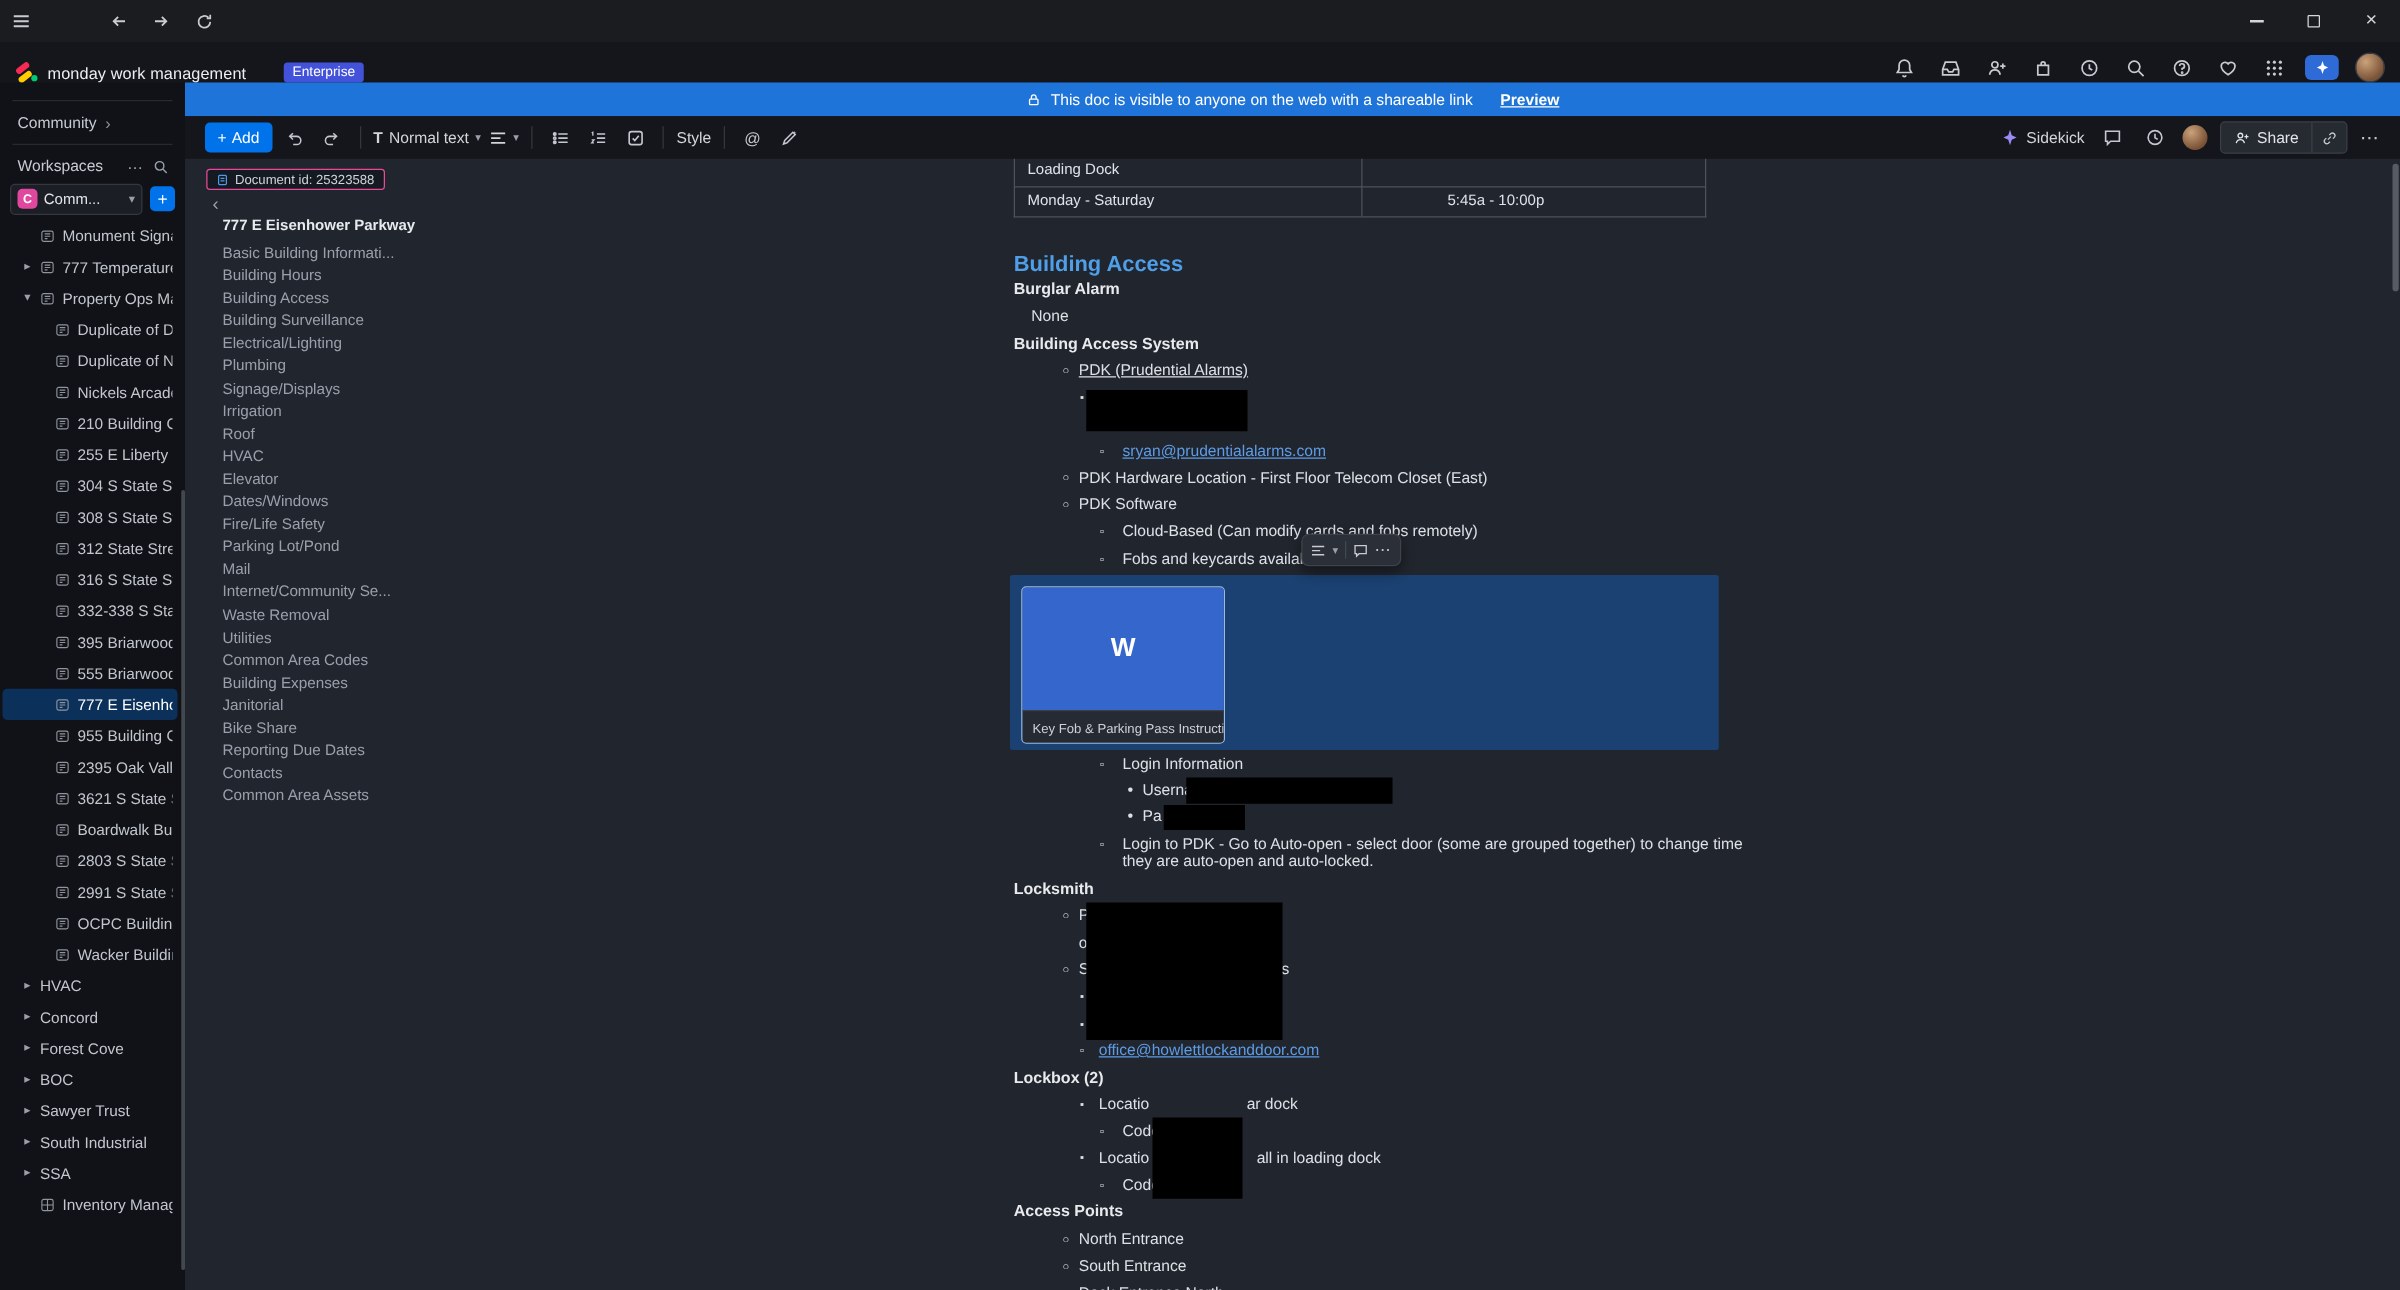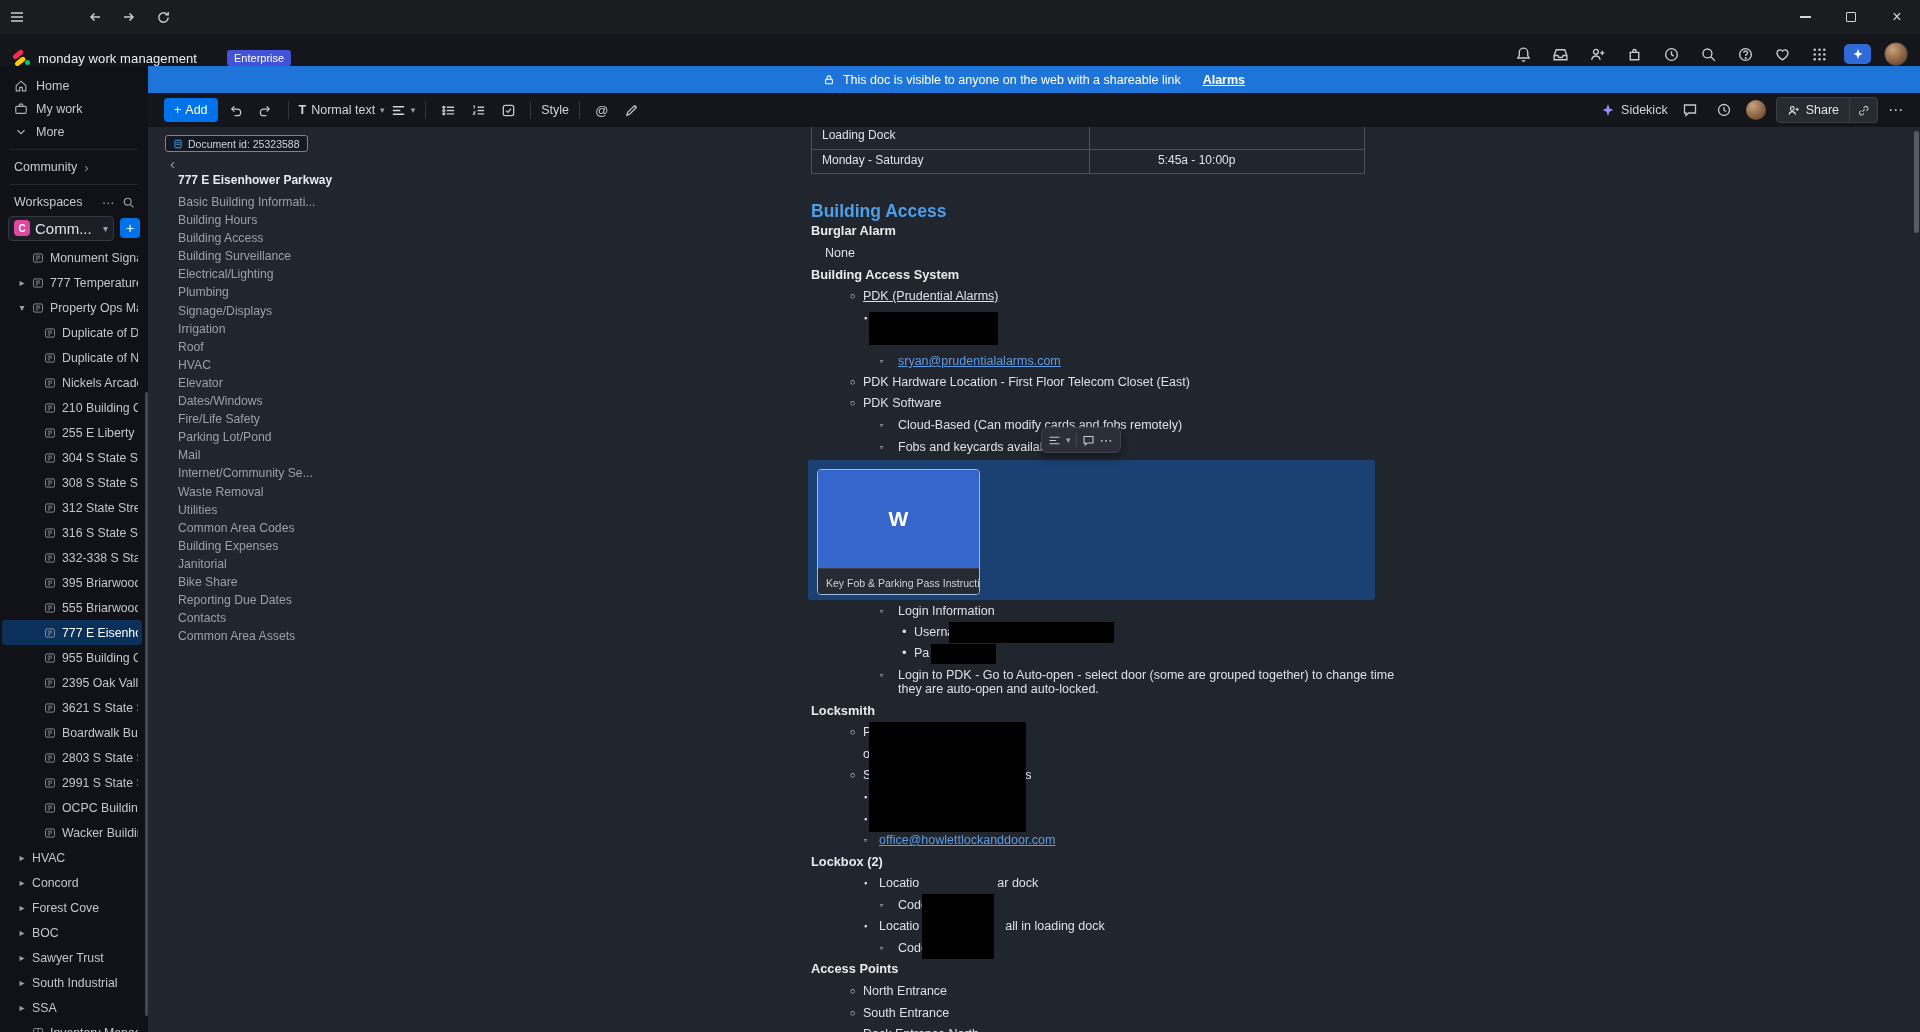--- a/index.html
+++ b/index.html
@@ -36,21 +36,21 @@
   .sb-nav-row .nic{color:#a9aeb8;}
   .sb-div{height:1px;background:#26292f;margin:6px 10px;}
   .sb-label-row{height:22px;display:flex;align-items:center;padding:0 14px;gap:7px;}
   .sb-label-row .chev{color:#8c919b;font-size:13px;}
   .sb-ws-row{height:22px;display:flex;align-items:center;padding:0 10px 0 14px;}
   .sb-ws-row .sp{flex:1;}
   .ws-ic{width:20px;height:18px;display:flex;align-items:center;justify-content:center;color:#9aa0ab;}
   .ws-pill-row{height:30px;display:flex;align-items:center;padding:2px 8px;}
   .ws-pill{flex:1;height:25px;background:#1b1e24;border:1px solid #33373f;border-radius:4px;display:flex;align-items:center;gap:5px;padding:0 5px;}
   .ws-tile{width:16px;height:16px;border-radius:4px;background:#e0489f;color:#fff;font-size:10px;font-weight:700;display:flex;align-items:center;justify-content:center;}
-  .ws-name{flex:1;font-size:15px;color:#e2e4e9;white-space:nowrap;overflow:hidden;}
+  .ws-name{flex:1;font-size:12px;color:#e2e4e9;white-space:nowrap;overflow:hidden;}
   .ws-caret{color:#9aa0ab;font-size:10px;}
   .ws-add{width:20px;height:20px;margin-left:6px;background:#0073ea;color:#fff;border-radius:4px;font-size:14px;line-height:1;display:flex;align-items:center;justify-content:center;}
   .board-list{flex:1;overflow:hidden;padding:2px 4px 0 0;}
   .sb-board{height:25px;display:flex;align-items:center;gap:4px;padding:0 4px 0 14px;color:#c2c6ce;border-radius:4px;margin:0 2px;}
   .sb-board.ind{padding-left:26px;}
   .sb-board.sel{background:rgba(0,115,234,.32);color:#fff;}
   .sb-chev{width:12px;font-size:10px;color:#9aa0ab;flex:0 0 auto;text-align:center;}
   .sb-ic{width:14px;color:#8f949e;flex:0 0 auto;}
   .sb-lbl{white-space:nowrap;overflow:hidden;font-size:12.3px;}
   .sidebar-scroll{position:absolute;left:145px;top:326px;width:3px;height:624px;background:#43474e;border-radius:2px;z-index:6;}
@@ -222,47 +222,20 @@
             <path d="M8 1l1.6 4.9L14 8l-4.4 2.1L8 15l-1.6-4.9L2 8l4.4-2.1z"></path>
           </svg>
       </div>
       <div class="avatar"></div>
     </div>
   </div>
 
   <div class="body">
 
     <div class="sidebar">
-      <div id="sb-nav">
-          <div class="sb-nav-row">
-            <span class="nic">
-              <svg viewBox="0 0 16 16" width="14" height="14" fill="none" stroke="currentColor" stroke-width="1.3">
-                <path d="M2.5 7.5L8 2.5l5.5 5v6h-4v-4h-3v4h-4z"></path>
-              </svg>
-            </span>
-            <span>Home</span>
-          </div>
-          <div class="sb-nav-row">
-            <span class="nic">
-              <svg viewBox="0 0 16 16" width="14" height="14" fill="none" stroke="currentColor" stroke-width="1.3">
-                <rect x="2" y="5" width="12" height="8" rx="1.5"></rect>
-                <path d="M6 5V3.5A1 1 0 0 1 7 2.5h2a1 1 0 0 1 1 1V5"></path>
-              </svg>
-            </span>
-            <span>My work</span>
-          </div>
-          <div class="sb-nav-row">
-            <span class="nic">
-              <svg viewBox="0 0 16 16" width="14" height="14" fill="none" stroke="currentColor" stroke-width="1.4">
-                <path d="M4 6l4 4 4-4"></path>
-              </svg>
-            </span>
-            <span>More</span>
-          </div>
-        </div>
       <div class="sb-div"></div>
       <div class="sb-label-row">
         <span>Community</span>
         <span class="chev">›</span>
       </div>
       <div class="sb-div"></div>
       <div class="sb-ws-row">
         <span>Workspaces</span>
         <span class="sp"></span>
         <span class="ws-ic">⋯</span>
@@ -564,21 +537,21 @@
     </div>
     <div class="sidebar-scroll"></div>
 
     <div class="main">
       <div class="banner">
         <svg width="12" height="12" viewBox="0 0 16 16" stroke="#fff" stroke-width="1.4" fill="none">
             <rect x="3.5" y="7" width="9" height="6" rx="1"></rect>
             <path d="M5.5 7V5a2.5 2.5 0 0 1 5 0v2"></path>
           </svg>
         <span>This doc is visible to anyone on the web with a shareable link</span>
-        <span class="pv">Alarms</span>
+        <span class="pv">Preview</span>
       </div>
 
       <div class="docbar">
         <div class="btn-add">
           <span>+</span>
           <span>Add</span>
         </div>
         <div class="tbi">
           <svg width="15" height="15" viewBox="0 0 16 16" stroke="currentColor" stroke-width="1.3" fill="none">
               <path d="M4.5 6.5H10a3.5 3.5 0 1 1 0 7H7"></path>

